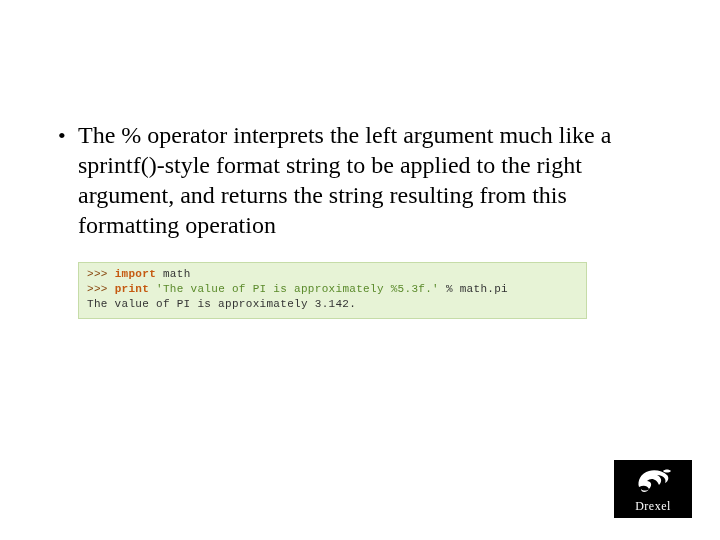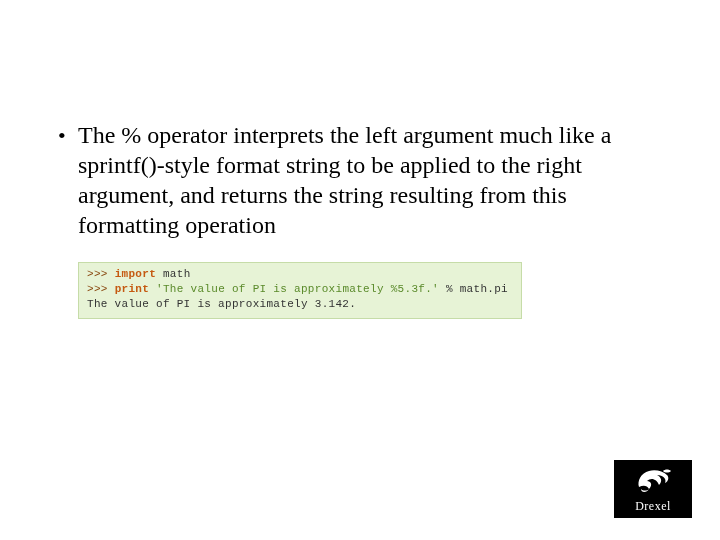--- a/index.html
+++ b/index.html
@@ -8,21 +8,21 @@
   .title { position: absolute; top: 28px; left: 0; width: 100%; text-align: center; font-size: 36px; font-weight: 400; }
   .body { position: absolute; top: 120px; left: 58px; width: 610px; font-size: 24px; line-height: 1.25; }
   .bullet { display: flex; }
   .bullet .dot { width: 20px; flex-shrink: 0; }
   .bullet .dot::before { content: "•"; font-size: 22px; line-height: 1.3; display: inline-block; }
   .bullet .txt { flex: 1; }
   .codebox {
     position: absolute;
     top: 262px;
     left: 78px;
-    width: 444px;
+    width: 509px;
     background: #e7f3d6;
     border: 1px solid #c6dca8;
     padding: 4px 20px 6px 8px;
     font-family: "Courier New", Courier, monospace;
     font-size: 11px;
     line-height: 1.35;
     color: #333;
     white-space: pre;
     letter-spacing: 0.3px;
   }

